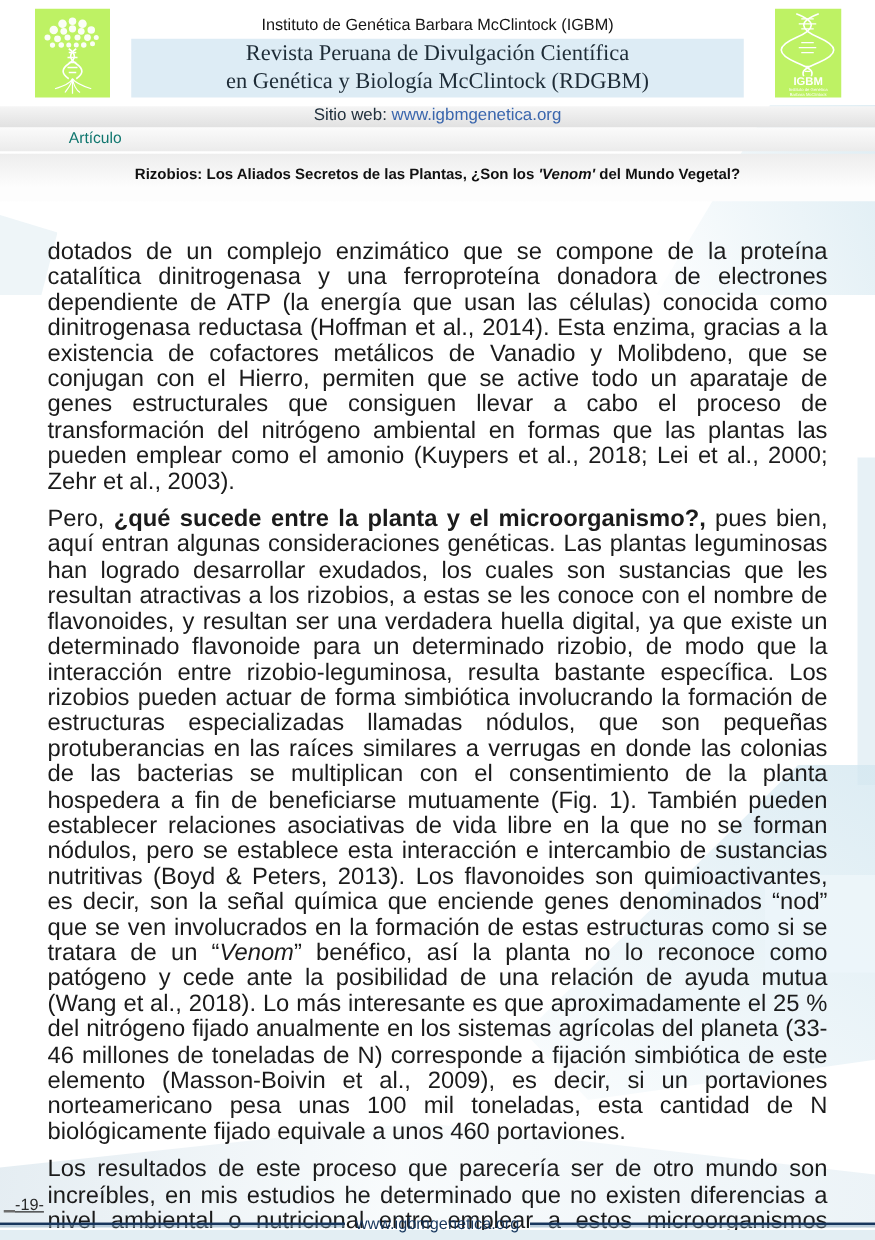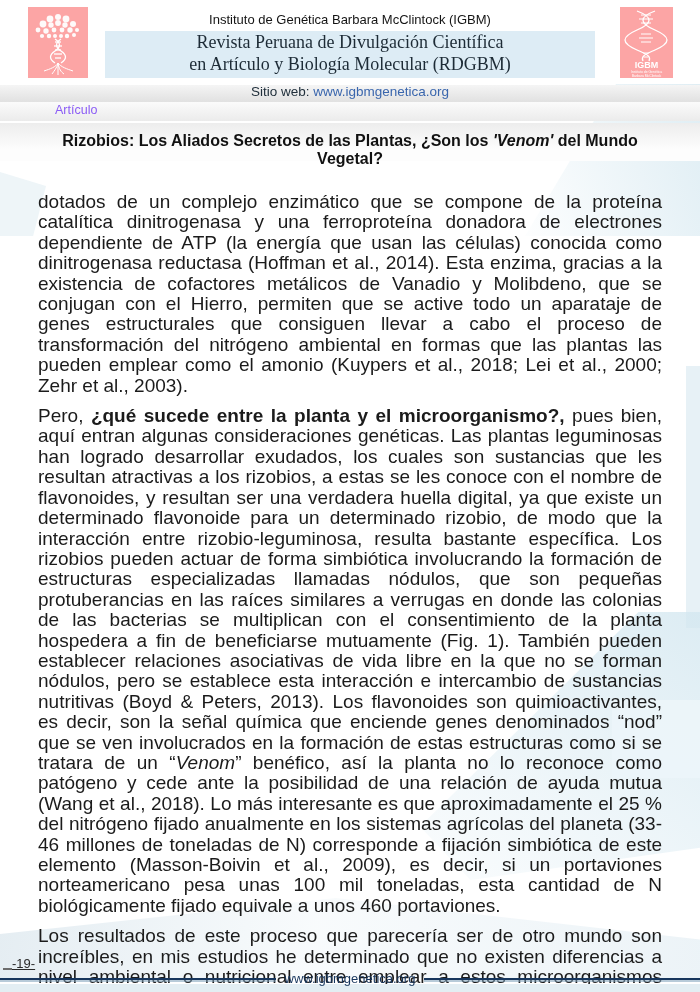--- a/index.html
+++ b/index.html
@@ -24,41 +24,41 @@
   .sw-bottom-right { top:612px; right:0; width:280px; height:268px;
     background:linear-gradient(215deg, rgba(211,231,240,0.78), rgba(211,231,240,0.10));
     clip-path:polygon(78% 0, 100% 0, 100% 88%, 18% 100%, 0 80%); }
   .sw-bottom-right-light { top:700px; right:0; width:88px; height:78px;
     background:rgba(236,245,249,0.9); }
   .sw-footer { bottom:14px; left:0; width:700px; height:80px;
     background:linear-gradient(97deg, rgba(224,234,240,0.85) 0%, rgba(240,246,249,0.45) 45%, rgba(226,237,243,0.65) 100%);
     clip-path:polygon(0 100%, 0 45%, 48% 0, 100% 52%, 100% 100%); }
 
   
-  .logo-box { background:#fca5a5; z-index:2; }
+  .logo-box { background:#bef264; z-index:2; }
   .logo-left { left:28px; top:7px; width:60px; height:71px; }
   .logo-right { left:620px; top:7px; width:53px; height:71px; }
   .institute { top:12px; left:0; width:700px; text-align:center;
     font-size:13px; color:#141414; z-index:1; }
   .journal-box { left:105px; top:31px; width:490px; height:47px;
     background:#ddecf5; z-index:1;
     display:flex; flex-direction:column; align-items:center;
     font-family:"Liberation Serif", serif; font-size:18px; line-height:22px; color:#1d2b36; }
   .site-band { top:85px; left:0; width:700px; height:17px;
     background:linear-gradient(#f5f5f5,#e1e1e1); z-index:1; }
   .site-line { top:84px; left:0; width:700px; text-align:center;
     font-family:Liberation Sans, sans-serif; font-size:13.5px; color:#21303c; z-index:2; }
   .site-line .url { color:#3a66ad; cursor:pointer; }
   .articulo-band { top:102px; left:0; width:700px; height:19px;
     background:linear-gradient(#fbfbfb,#ebebeb); z-index:1; }
-  .articulo { top:103px; left:55px; font-size:12.5px; color:#8b5cf6; z-index:2; }
+  .articulo { top:103px; left:55px; font-size:12.5px; color:#0f766e; z-index:2; }
   .title-band { top:123px; left:0; width:700px; height:38px;
     background:linear-gradient(#ededed,#fdfdfd 70%); z-index:1; }
   .title { top:132px; left:30px; width:640px; text-align:center;
-    font-size:16px; font-weight:bold; color:#111; z-index:2; }
+    font-size:12px; font-weight:bold; color:#111; z-index:2; }
   .title .bi { font-style:italic; }
 
   
   .content { top:192px; left:38px; width:624px; z-index:2;
     font-size:19px; line-height:20.4px; text-align:justify; color:#1b1b1b; }
   .content p { margin:0; }
   .content p + p { margin-top:10px; }
 
   
   .page-num { left:12px; top:956px; font-size:13px; color:#2a2a2a; z-index:3;text-decoration:underline; }
@@ -125,21 +125,21 @@
           <path d="M30,56 L30,68"></path>
         </g>
       </svg>
     </span>
   </div>
 
   <div class="abs institute">Instituto de Genética Barbara McClintock (IGBM)</div>
 
   <div class="abs journal-box">
     <div>Revista Peruana de Divulgación Científica</div>
-    <div>en Artículo y Biología Molecular (RDGBM)</div>
+    <div>en Genética y Biología McClintock (RDGBM)</div>
   </div>
 
   <div class="abs logo-box logo-right">
     <span>
       <svg width="53" height="71" viewBox="0 0 53 71">
         <g stroke="#ffffff" stroke-width="1.3" fill="none">
           <path d="M17,4 C33,10 33,16 17,23 C1,30 1,36 17,43 C29,48 31,50 29,54"></path>
           <path d="M35,4 C19,10 19,16 35,23 C51,30 51,36 35,43 C23,48 21,50 23,54"></path>
         </g>
         <g stroke="#ffffff" stroke-width="1" fill="none">

